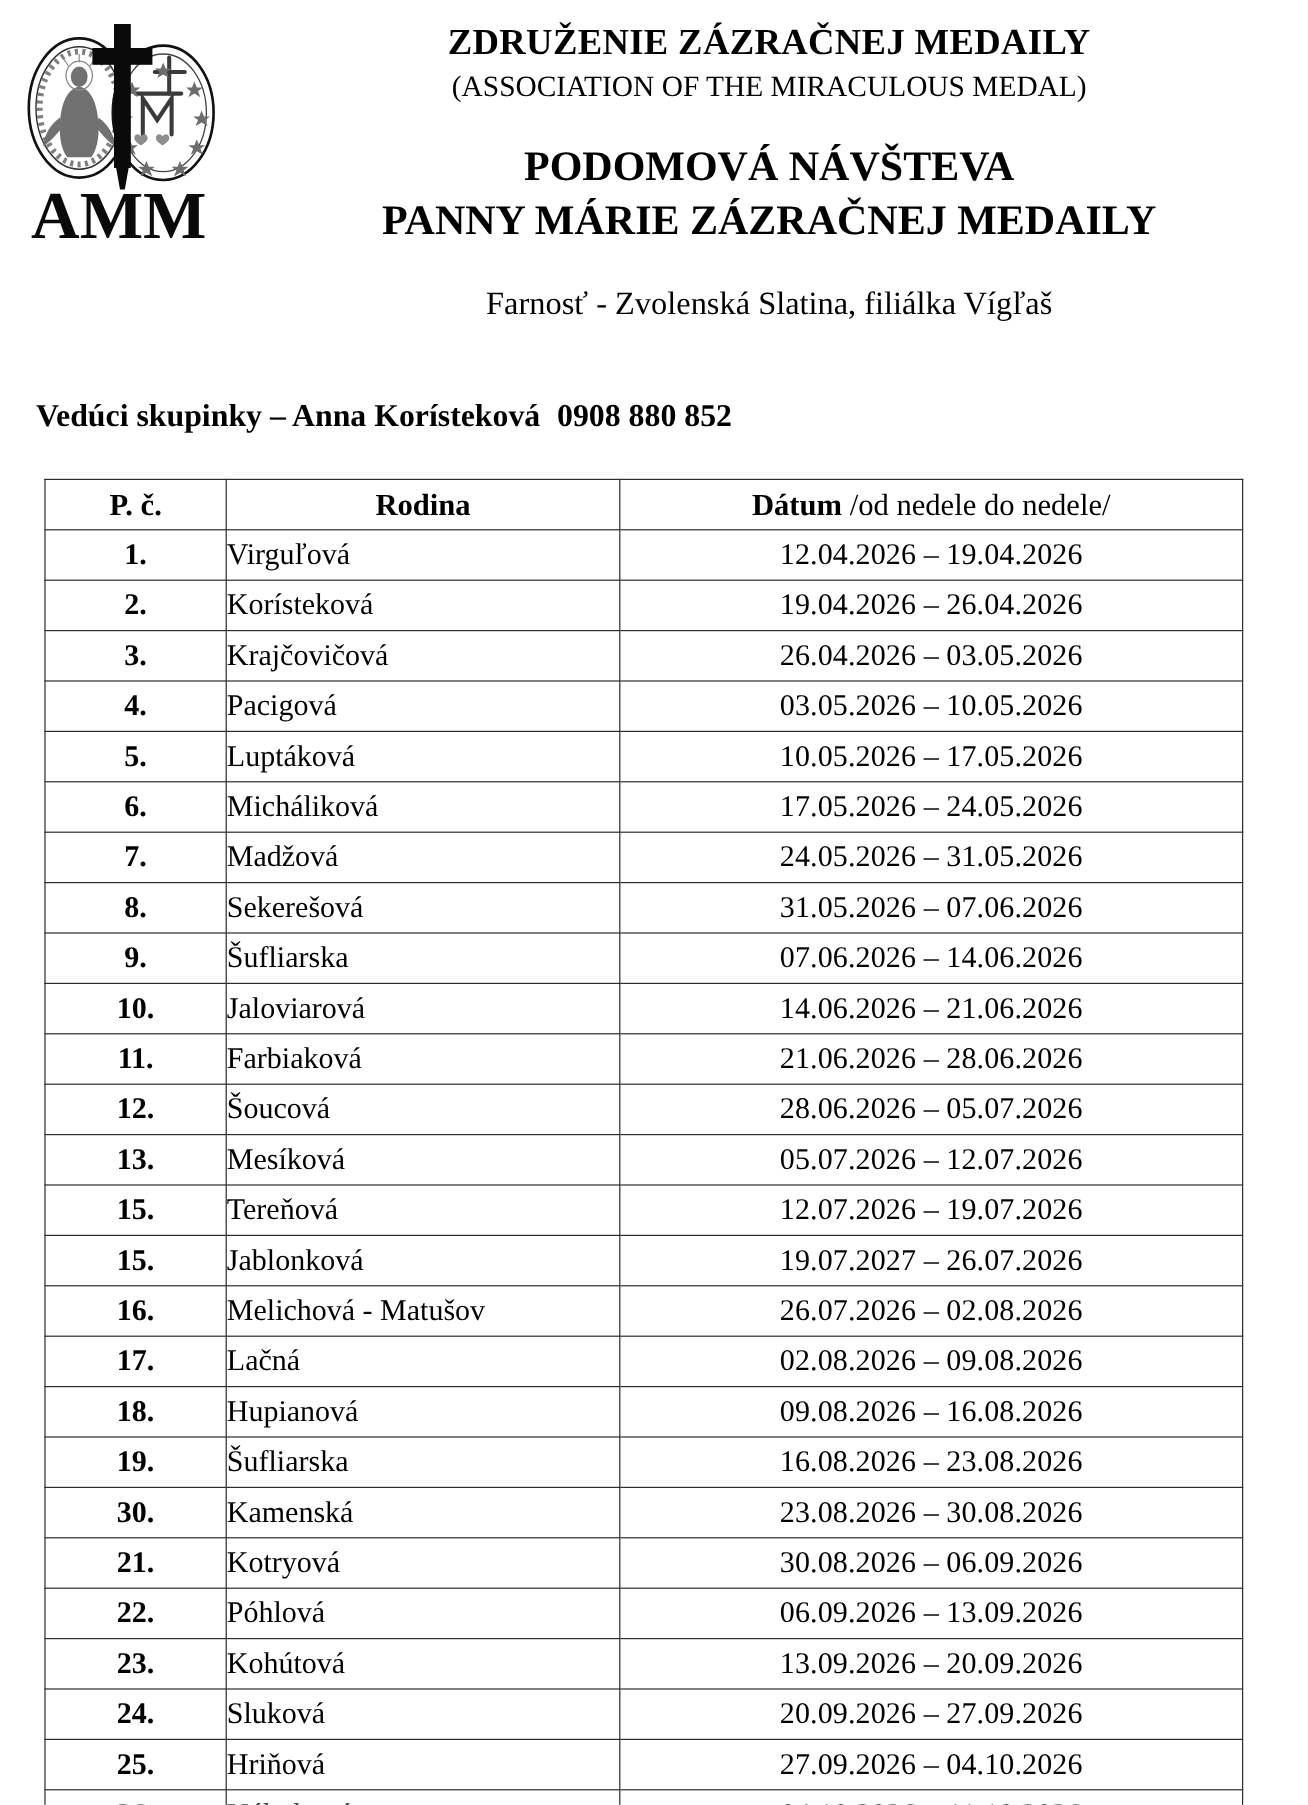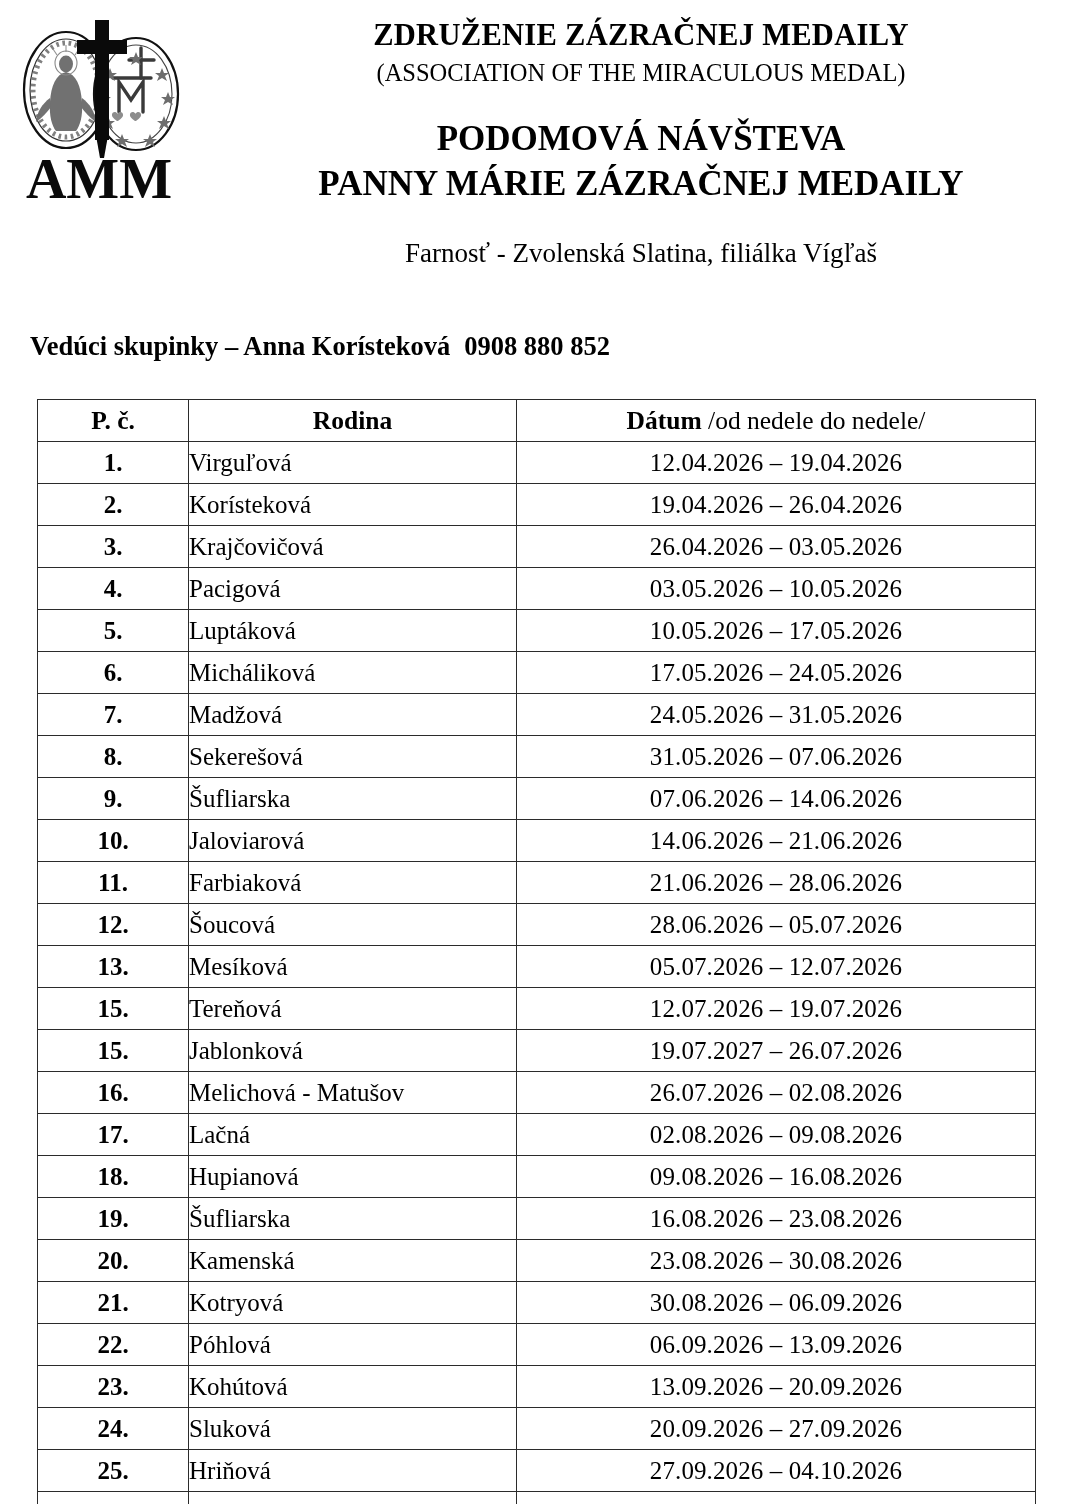--- a/index.html
+++ b/index.html
@@ -321,21 +321,21 @@
           <td class="col-num">18.</td>
           <td class="col-fam">Hupianová</td>
           <td class="col-date">09.08.2026 – 16.08.2026</td>
         </tr>
         <tr>
           <td class="col-num">19.</td>
           <td class="col-fam">Šufliarska</td>
           <td class="col-date">16.08.2026 – 23.08.2026</td>
         </tr>
         <tr>
-          <td class="col-num">20.</td>
+          <td class="col-num">30.</td>
           <td class="col-fam">Kamenská</td>
           <td class="col-date">23.08.2026 – 30.08.2026</td>
         </tr>
         <tr>
           <td class="col-num">21.</td>
           <td class="col-fam">Kotryová</td>
           <td class="col-date">30.08.2026 – 06.09.2026</td>
         </tr>
         <tr>
           <td class="col-num">22.</td>

